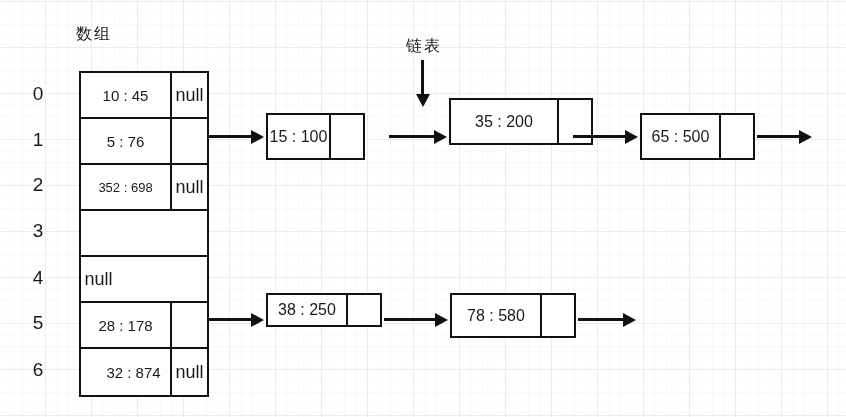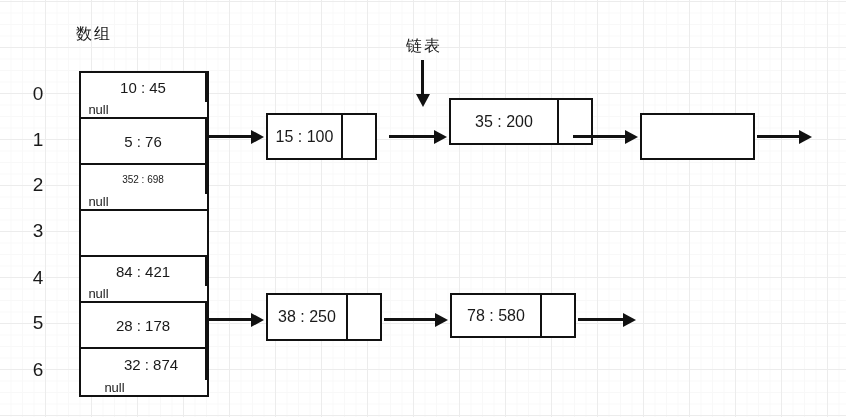--- a/index.html
+++ b/index.html
@@ -14,27 +14,27 @@
       linear-gradient(to bottom,#f8f8f8 1px,transparent 1px);
     background-size:46px 46px,46px 46px,11.5px 11.5px,11.5px 11.5px;
     background-position:-1px 1px,-1px 1px,-1px 1px,-1px 1px;
   }
   .lbl{position:absolute;font-size:16px;letter-spacing:2px;white-space:nowrap;}
   .idx{position:absolute;left:22px;width:32px;height:46px;line-height:46px;
        text-align:center;font-size:19px;}
   
   .array{position:absolute;left:79px;top:71px;width:126px;border:2px solid #111;
          background:#fff;box-sizing:content-box;}
-  .arow{display:flex;height:46px;border-bottom:2px solid #111;box-sizing:border-box;flex-direction:column;}
+  .arow{display:flex;height:46px;border-bottom:2px solid #111;box-sizing:border-box;}
   .arow:last-child{border-bottom:none;padding-left:16px;}
   .arow .val{flex:1;border-right:2px solid #111;display:flex;align-items:center;
              justify-content:center;font-size:15px;white-space:nowrap;}
-  .arow .val.sm{font-size:10px;}
+  .arow .val.sm{font-size:13px;}
   .arow .ptr{width:35px;display:flex;align-items:center;justify-content:center;
-             font-size:13px;}
+             font-size:18px;}
   .arow.merged .val{border-right:none;}
   
   .node{position:absolute;display:flex;border:2px solid #111;background:#fff;
         box-sizing:border-box;}
   .node .nval{flex:1;border-right:2px solid #111;display:flex;align-items:center;
               justify-content:center;font-size:16px;white-space:nowrap;}
   .node .nptr{width:32px;}
   
   .arrow-h{position:absolute;height:3px;background:#111;}
   .arrow-h::after{content:"";position:absolute;left:100%;top:50%;margin-top:-7px;
@@ -72,51 +72,51 @@
       <div class="ptr"></div>
     </div>
     <div class="arow">
       <div class="val sm">352 : 698</div>
       <div class="ptr">null</div>
     </div>
     <div class="arow merged">
       <div class="val"></div>
     </div>
     <div class="arow">
-      <div class="val">84 : 421</div>
       <div class="ptr">null</div>
     </div>
     <div class="arow">
       <div class="val">28 : 178</div>
       <div class="ptr"></div>
     </div>
     <div class="arow">
       <div class="val">32 : 874</div>
       <div class="ptr">null</div>
     </div>
   </div>
 
   <div class="arrow-h" style="left:207px;top:135px;width:44px;"></div>
-  <div class="node" style="left:266px;top:113px;width:111px;height:47px;">
+  <div class="node" style="left:266px;top:113px;width:99px;height:47px;">
     <div class="nval">15 : 100</div>
     <div class="nptr"></div>
   </div>
   <div class="arrow-h" style="left:389px;top:135px;width:45px;"></div>
   <div class="node" style="left:449px;top:98px;width:144px;height:47px;">
     <div class="nval">35 : 200</div>
     <div class="nptr"></div>
   </div>
   <div class="arrow-h" style="left:573px;top:135px;width:52px;"></div>
   <div class="node" style="left:640px;top:113px;width:115px;height:47px;">
+    <div class="nval">65 : 500</div>
     <div class="nptr"></div>
   </div>
   <div class="arrow-h" style="left:757px;top:135px;width:42px;"></div>
 
   <div class="arrow-h" style="left:207px;top:318px;width:44px;"></div>
-  <div class="node" style="left:266px;top:293px;width:116px;height:48px;">
+  <div class="node" style="left:266px;top:293px;width:116px;height:34px;">
     <div class="nval">38 : 250</div>
     <div class="nptr"></div>
   </div>
   <div class="arrow-h" style="left:384px;top:318px;width:51px;"></div>
   <div class="node" style="left:450px;top:293px;width:126px;height:45px;">
     <div class="nval">78 : 580</div>
     <div class="nptr"></div>
   </div>
   <div class="arrow-h" style="left:578px;top:318px;width:45px;"></div>
 

